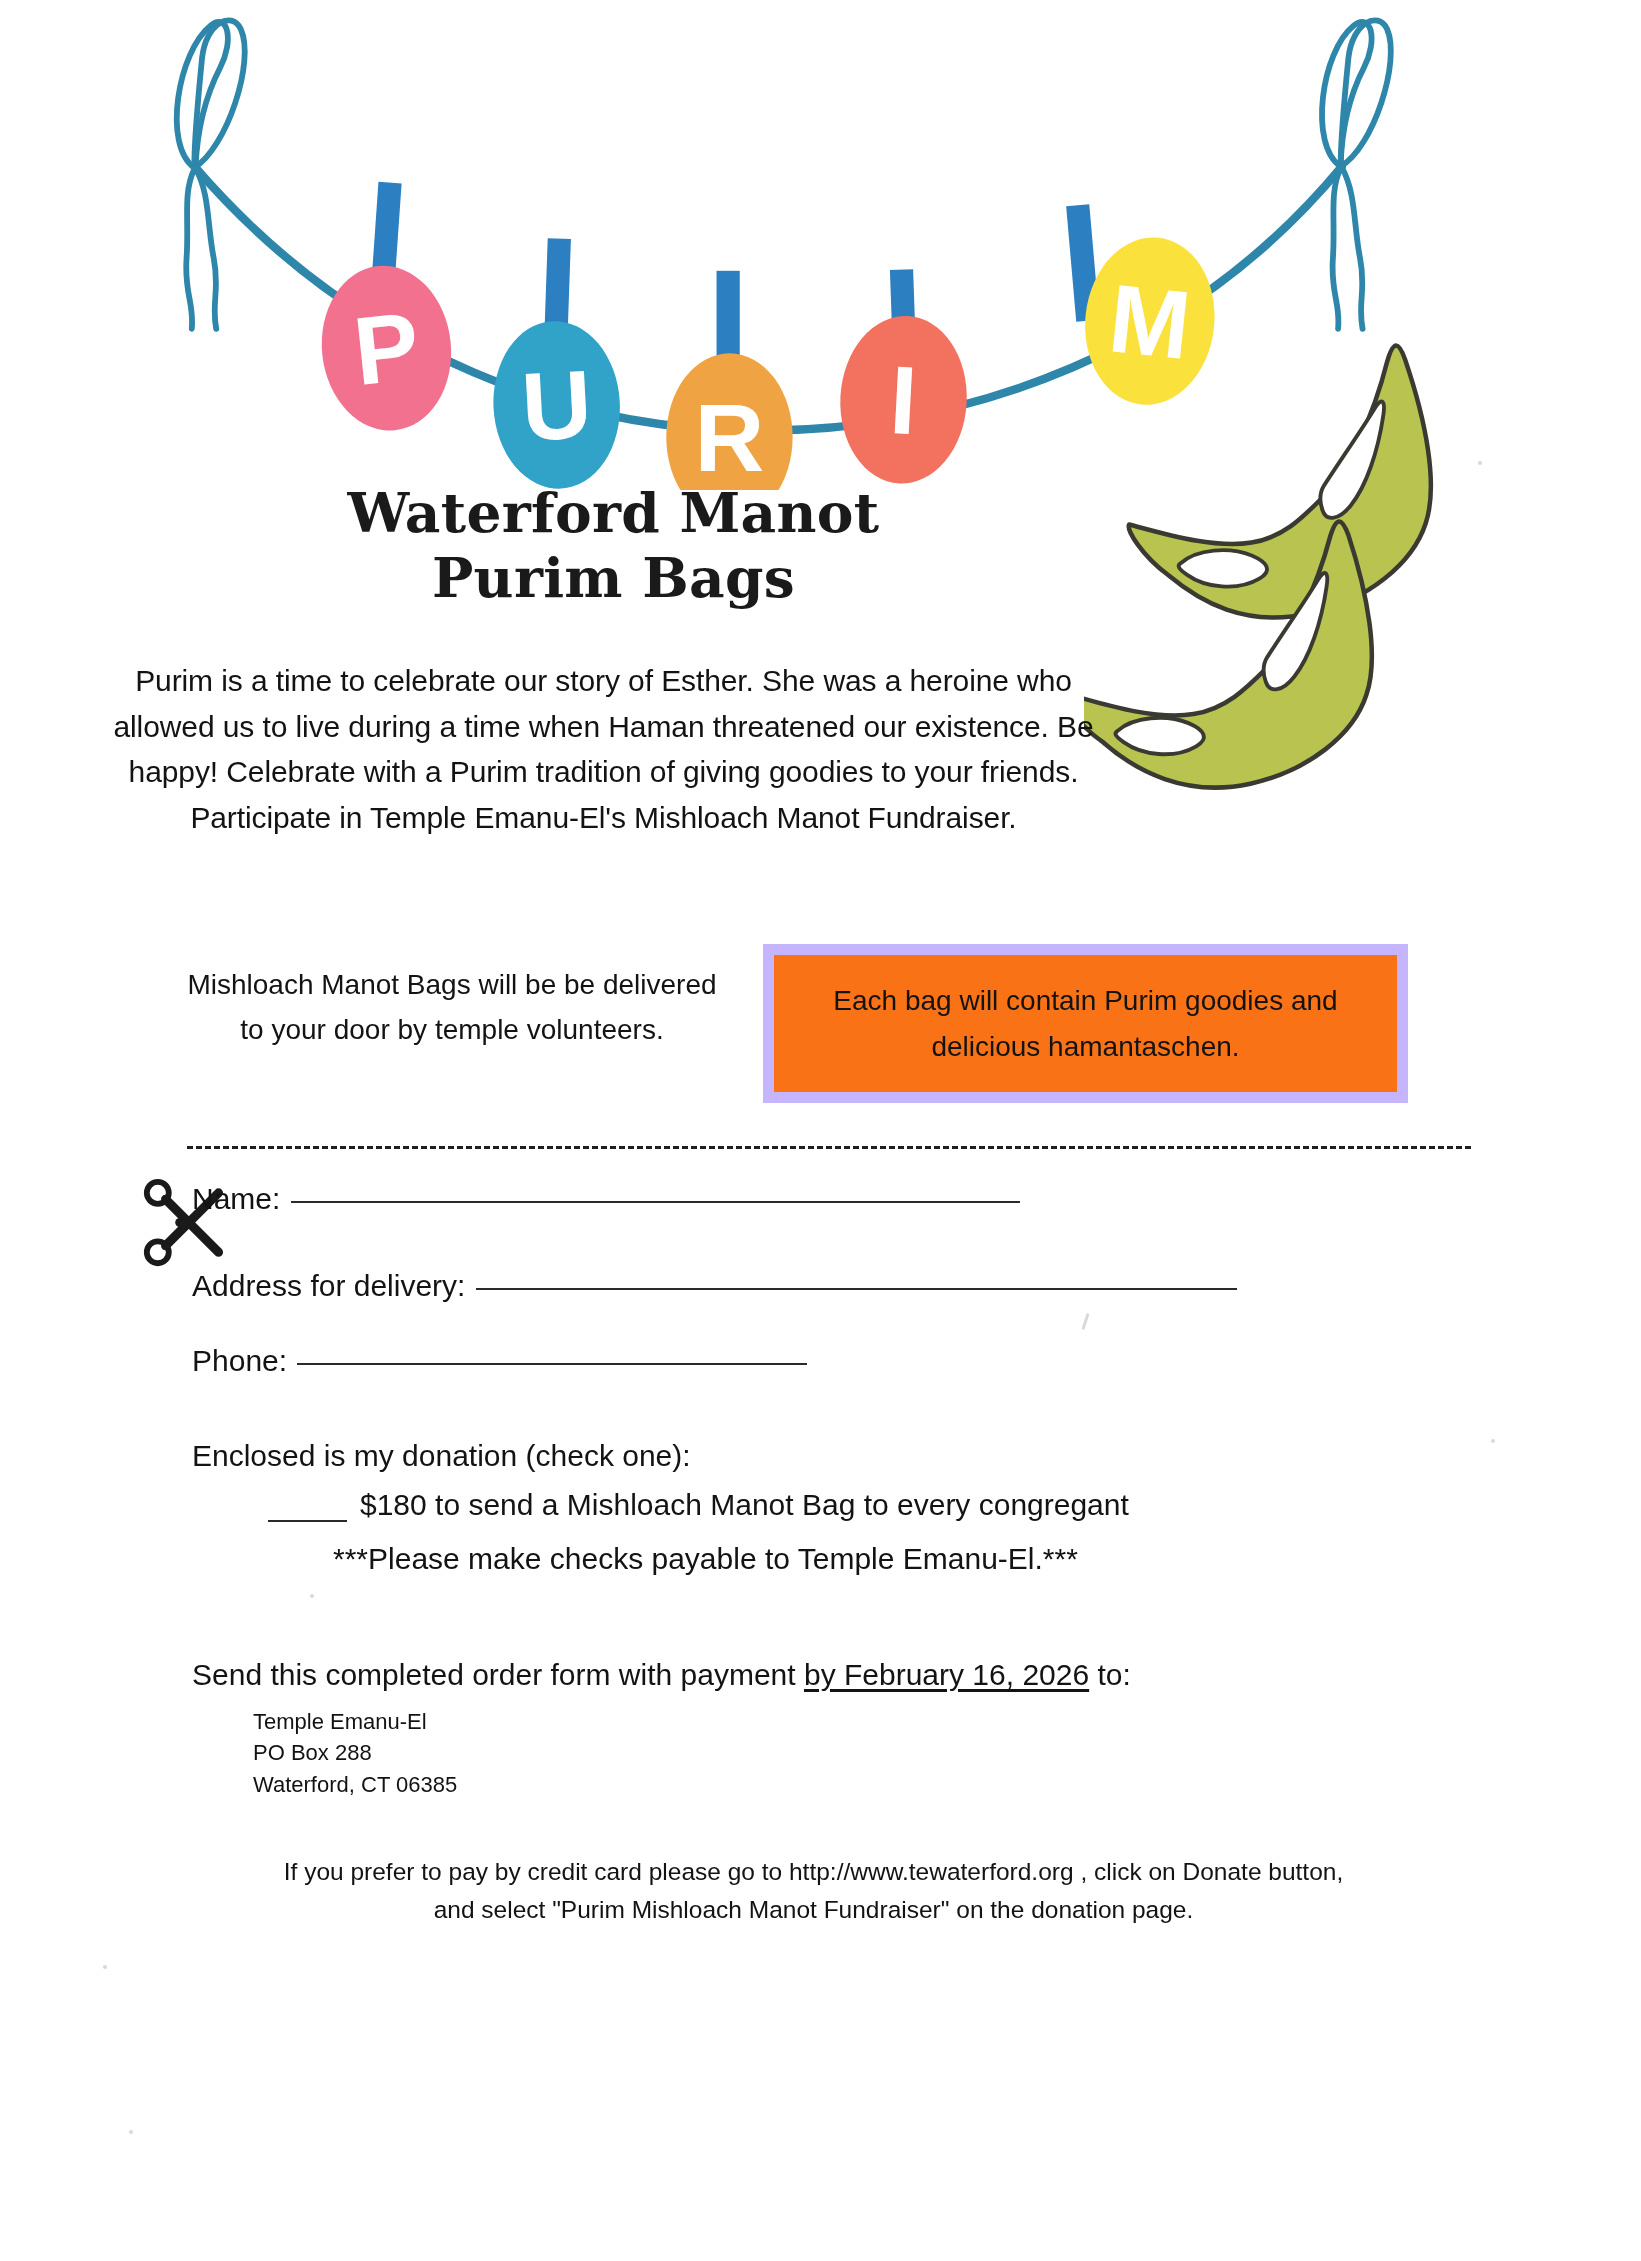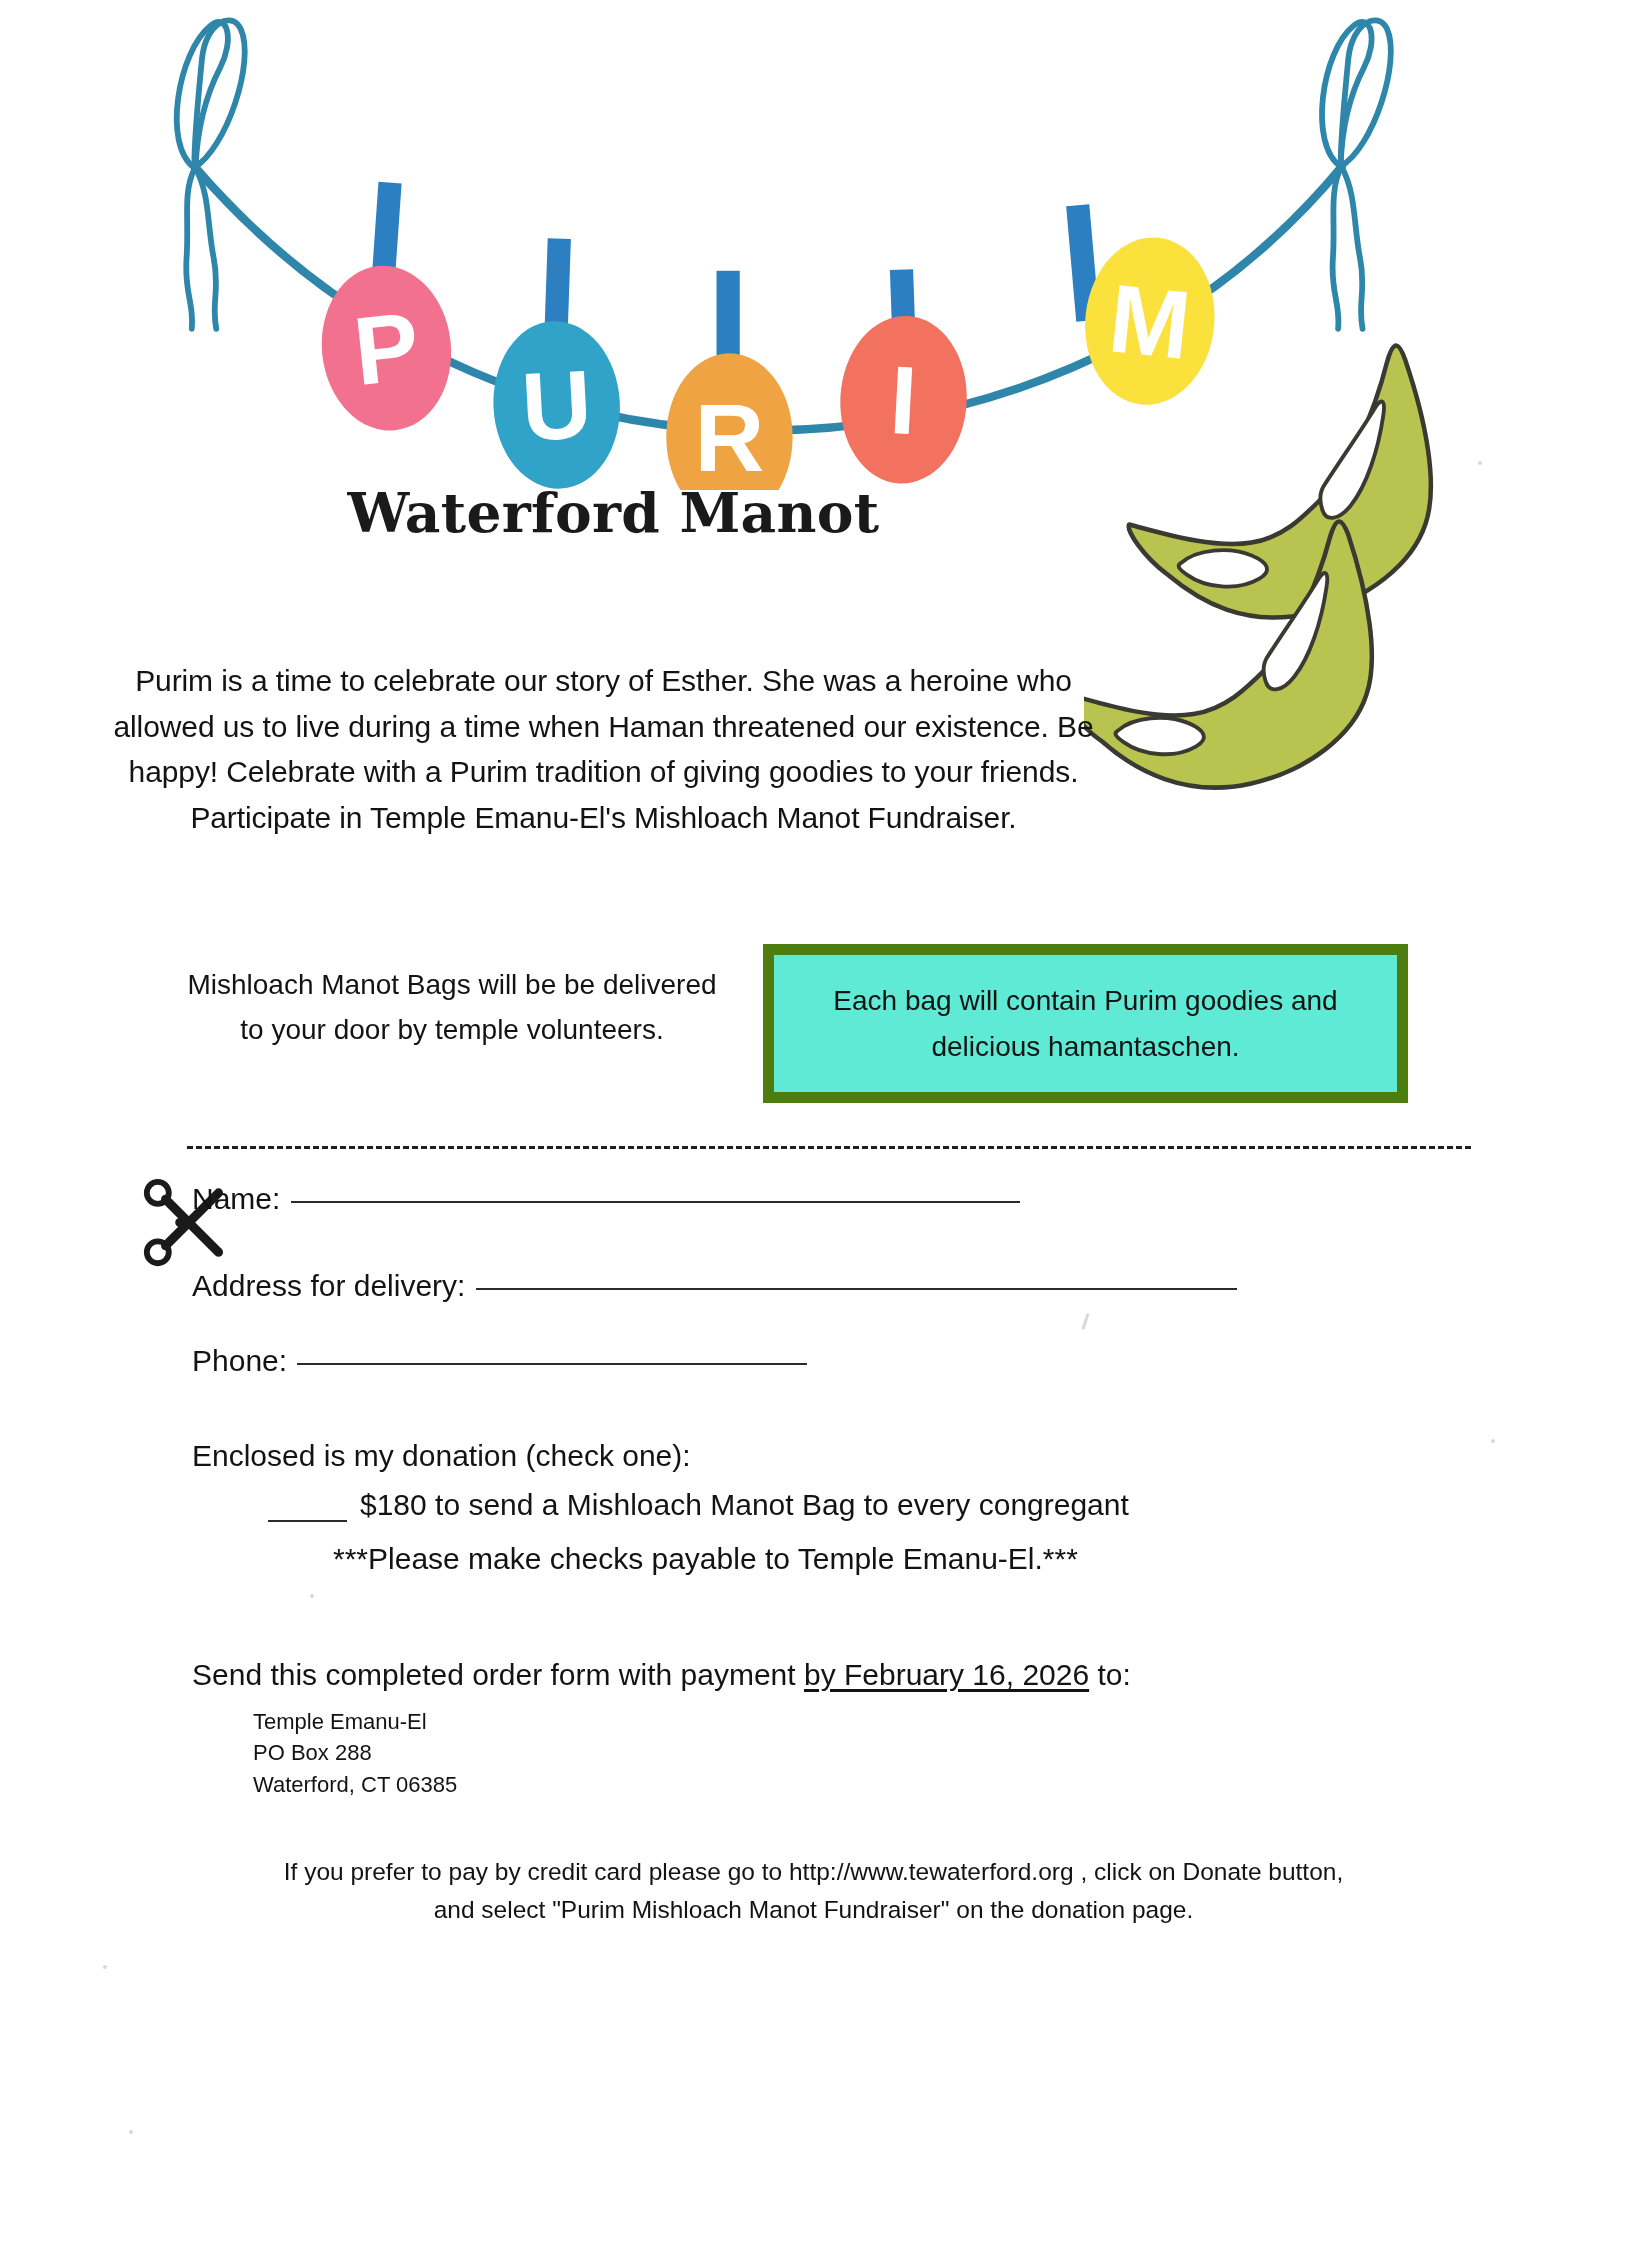--- a/index.html
+++ b/index.html
@@ -71,22 +71,22 @@
     line-height: 1.62;
     font-weight: 500;
     color: #131313;
   }
   .gold-box {
     position: absolute;
     left: 763px; top: 944px;
     width: 645px;
     height: 159px;
     box-sizing: border-box;
-    border: 11px solid #4d7c0f;
-    background: #5eead4;
+    border: 11px solid #c4b5fd;
+    background: #f97316;
     display: flex;
     align-items: center;
     justify-content: center;
   }
   .gold-box-text {
     width: 100%;
     text-align: center;
     font-size: 28px;
     line-height: 1.62;
     font-weight: 500;
@@ -279,20 +279,21 @@
                C 170 356, 120 350, 92 330 C 78 320, 76 316, 82 312 Z" fill="#ffffff" stroke="#3a3a32" stroke-width="6"></path>
       <path d="M314 198 C 340 158, 376 106, 394 76 C 404 60, 410 66, 406 90
                C 398 144, 380 198, 356 228 C 338 251, 318 254, 312 236
                C 307 222, 308 208, 314 198 Z" fill="#ffffff" stroke="#3a3a32" stroke-width="6"></path>
     </g>
   </svg>
 </div>
 
 <div class="title-block">
   <div class="title-line">Waterford Manot</div>
+  <div class="title-line">Purim Bags</div>
 </div>
 
 <div class="intro">Purim is a time to celebrate our story of Esther. She was a heroine who allowed us to live during a time when Haman threatened our existence. Be happy! Celebrate with a Purim tradition of giving goodies to your friends. Participate in Temple Emanu-El's Mishloach Manot Fundraiser.</div>
 
 <div class="col-left">Mishloach Manot  Bags will be be delivered to your door by temple volunteers.</div>
 
 <div class="gold-box">
   <div class="gold-box-text">Each bag will contain Purim goodies and delicious hamantaschen.</div>
 </div>
 

